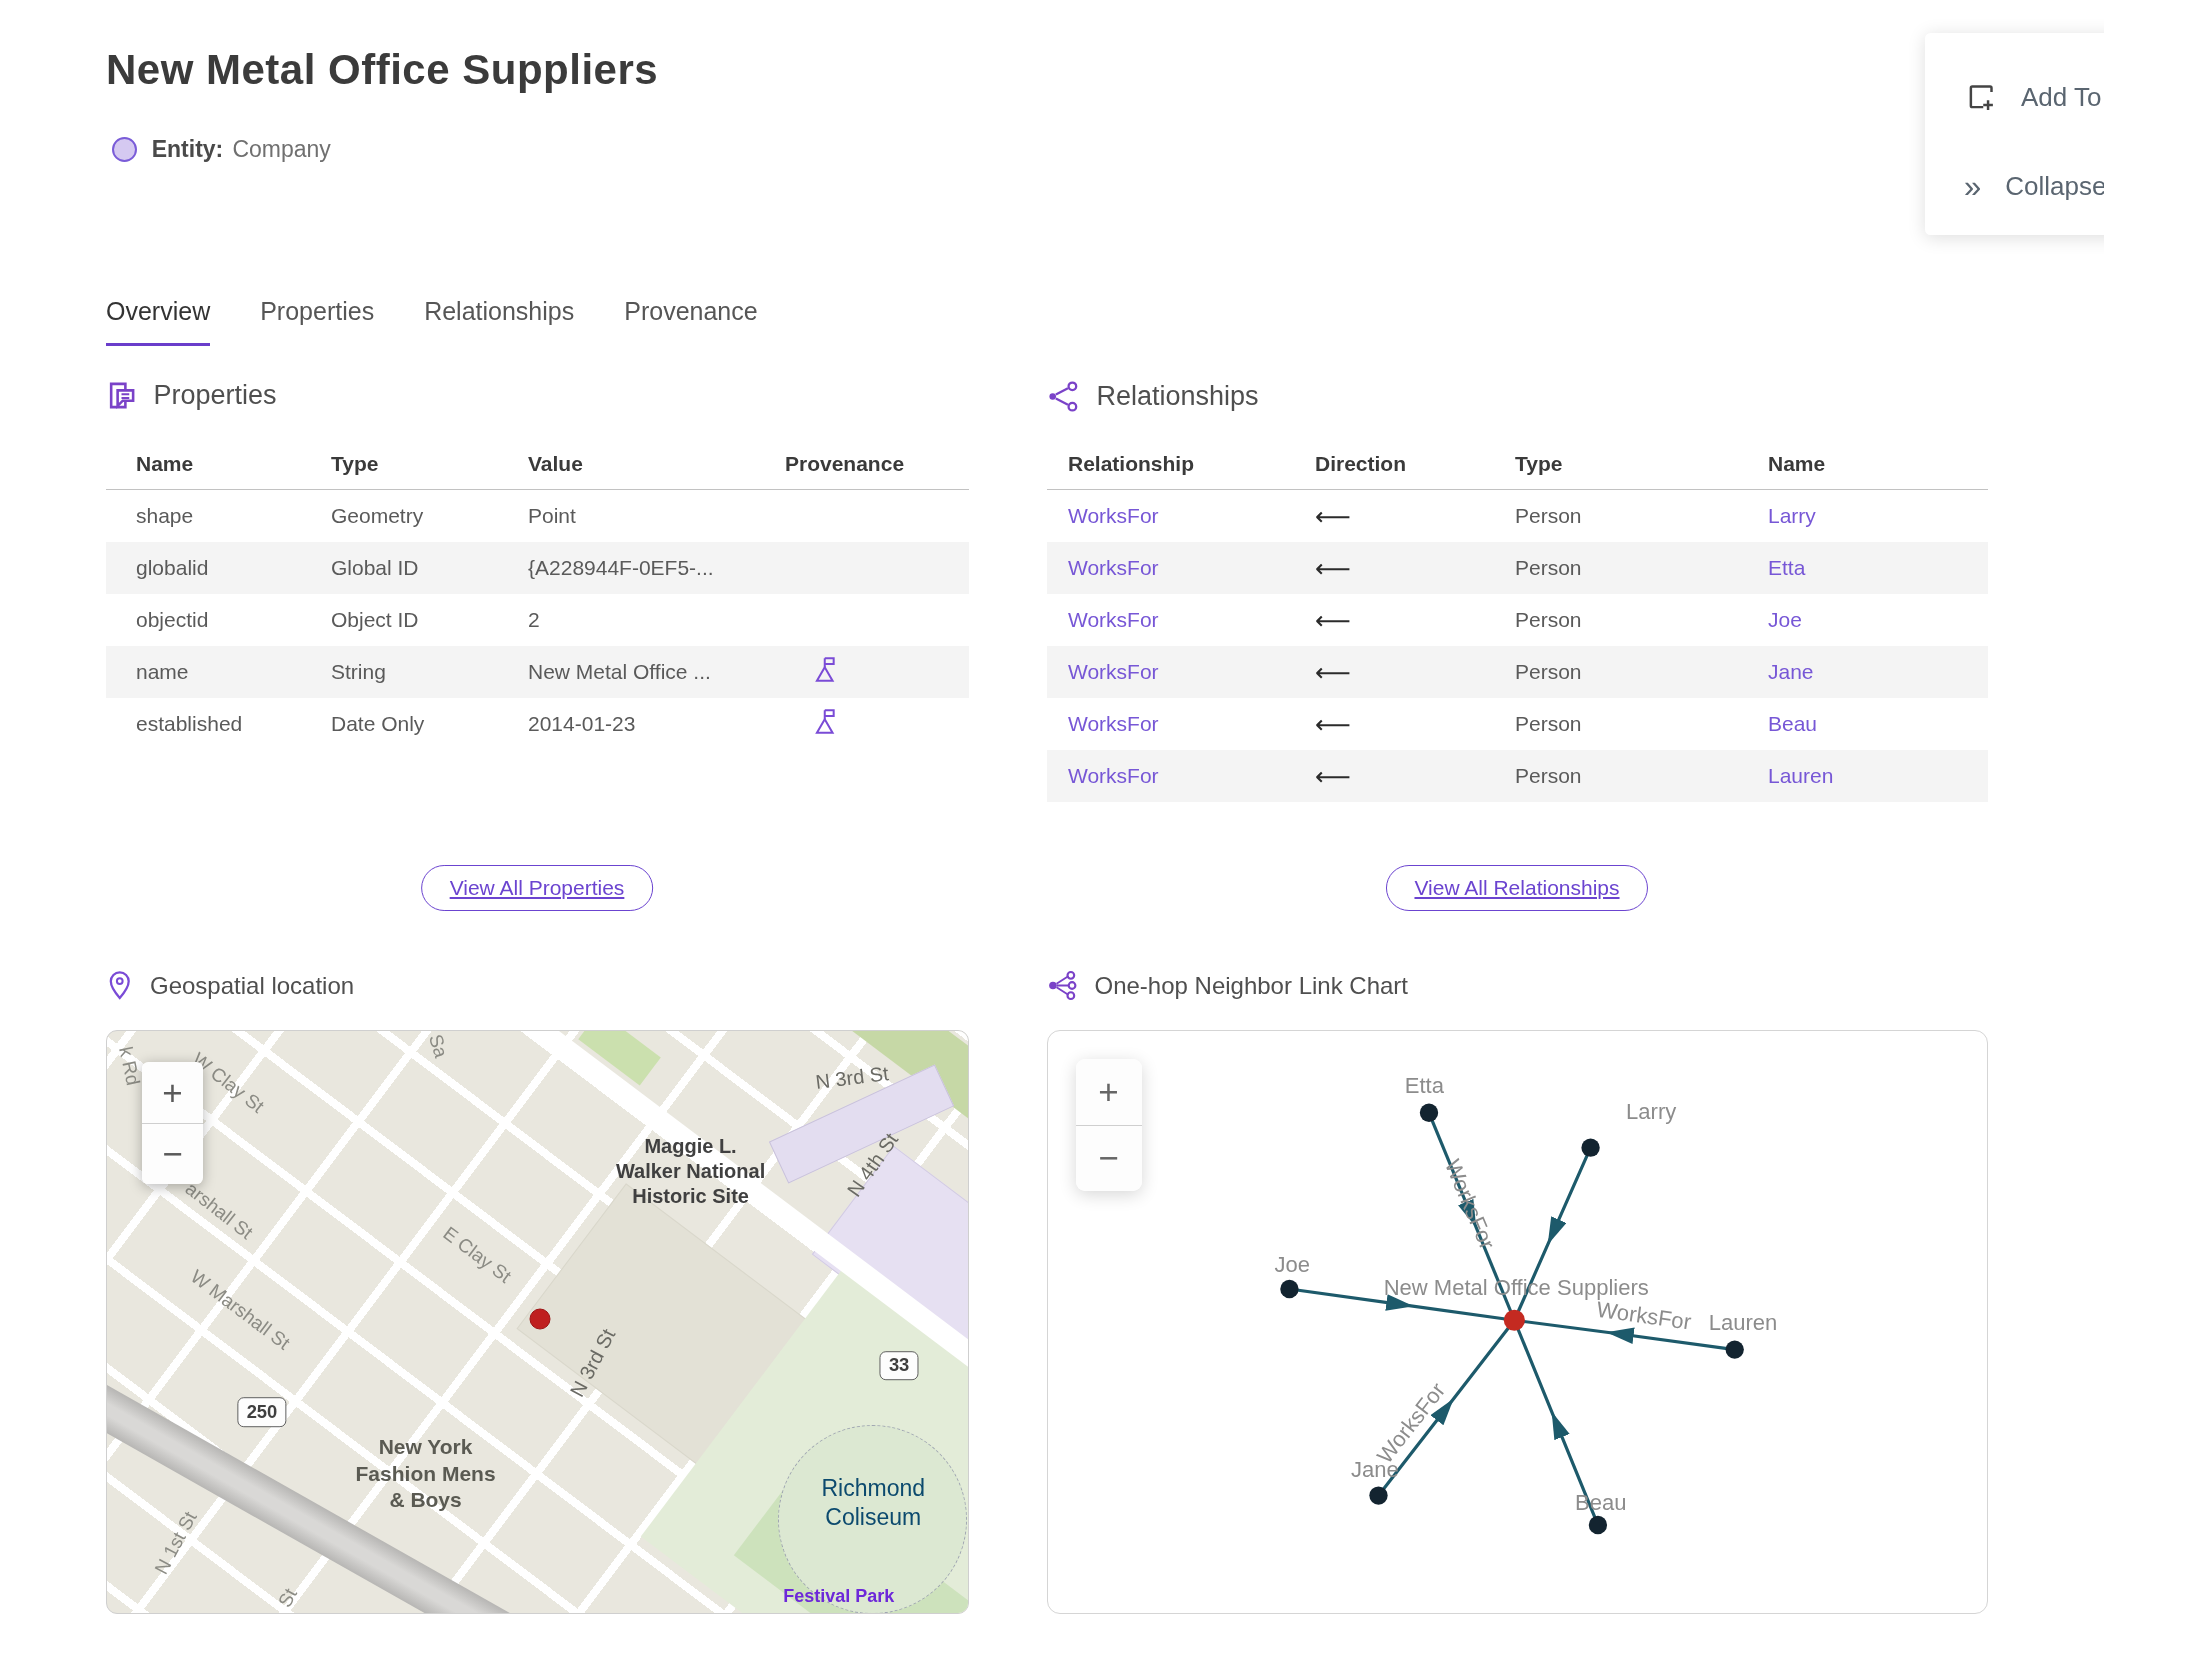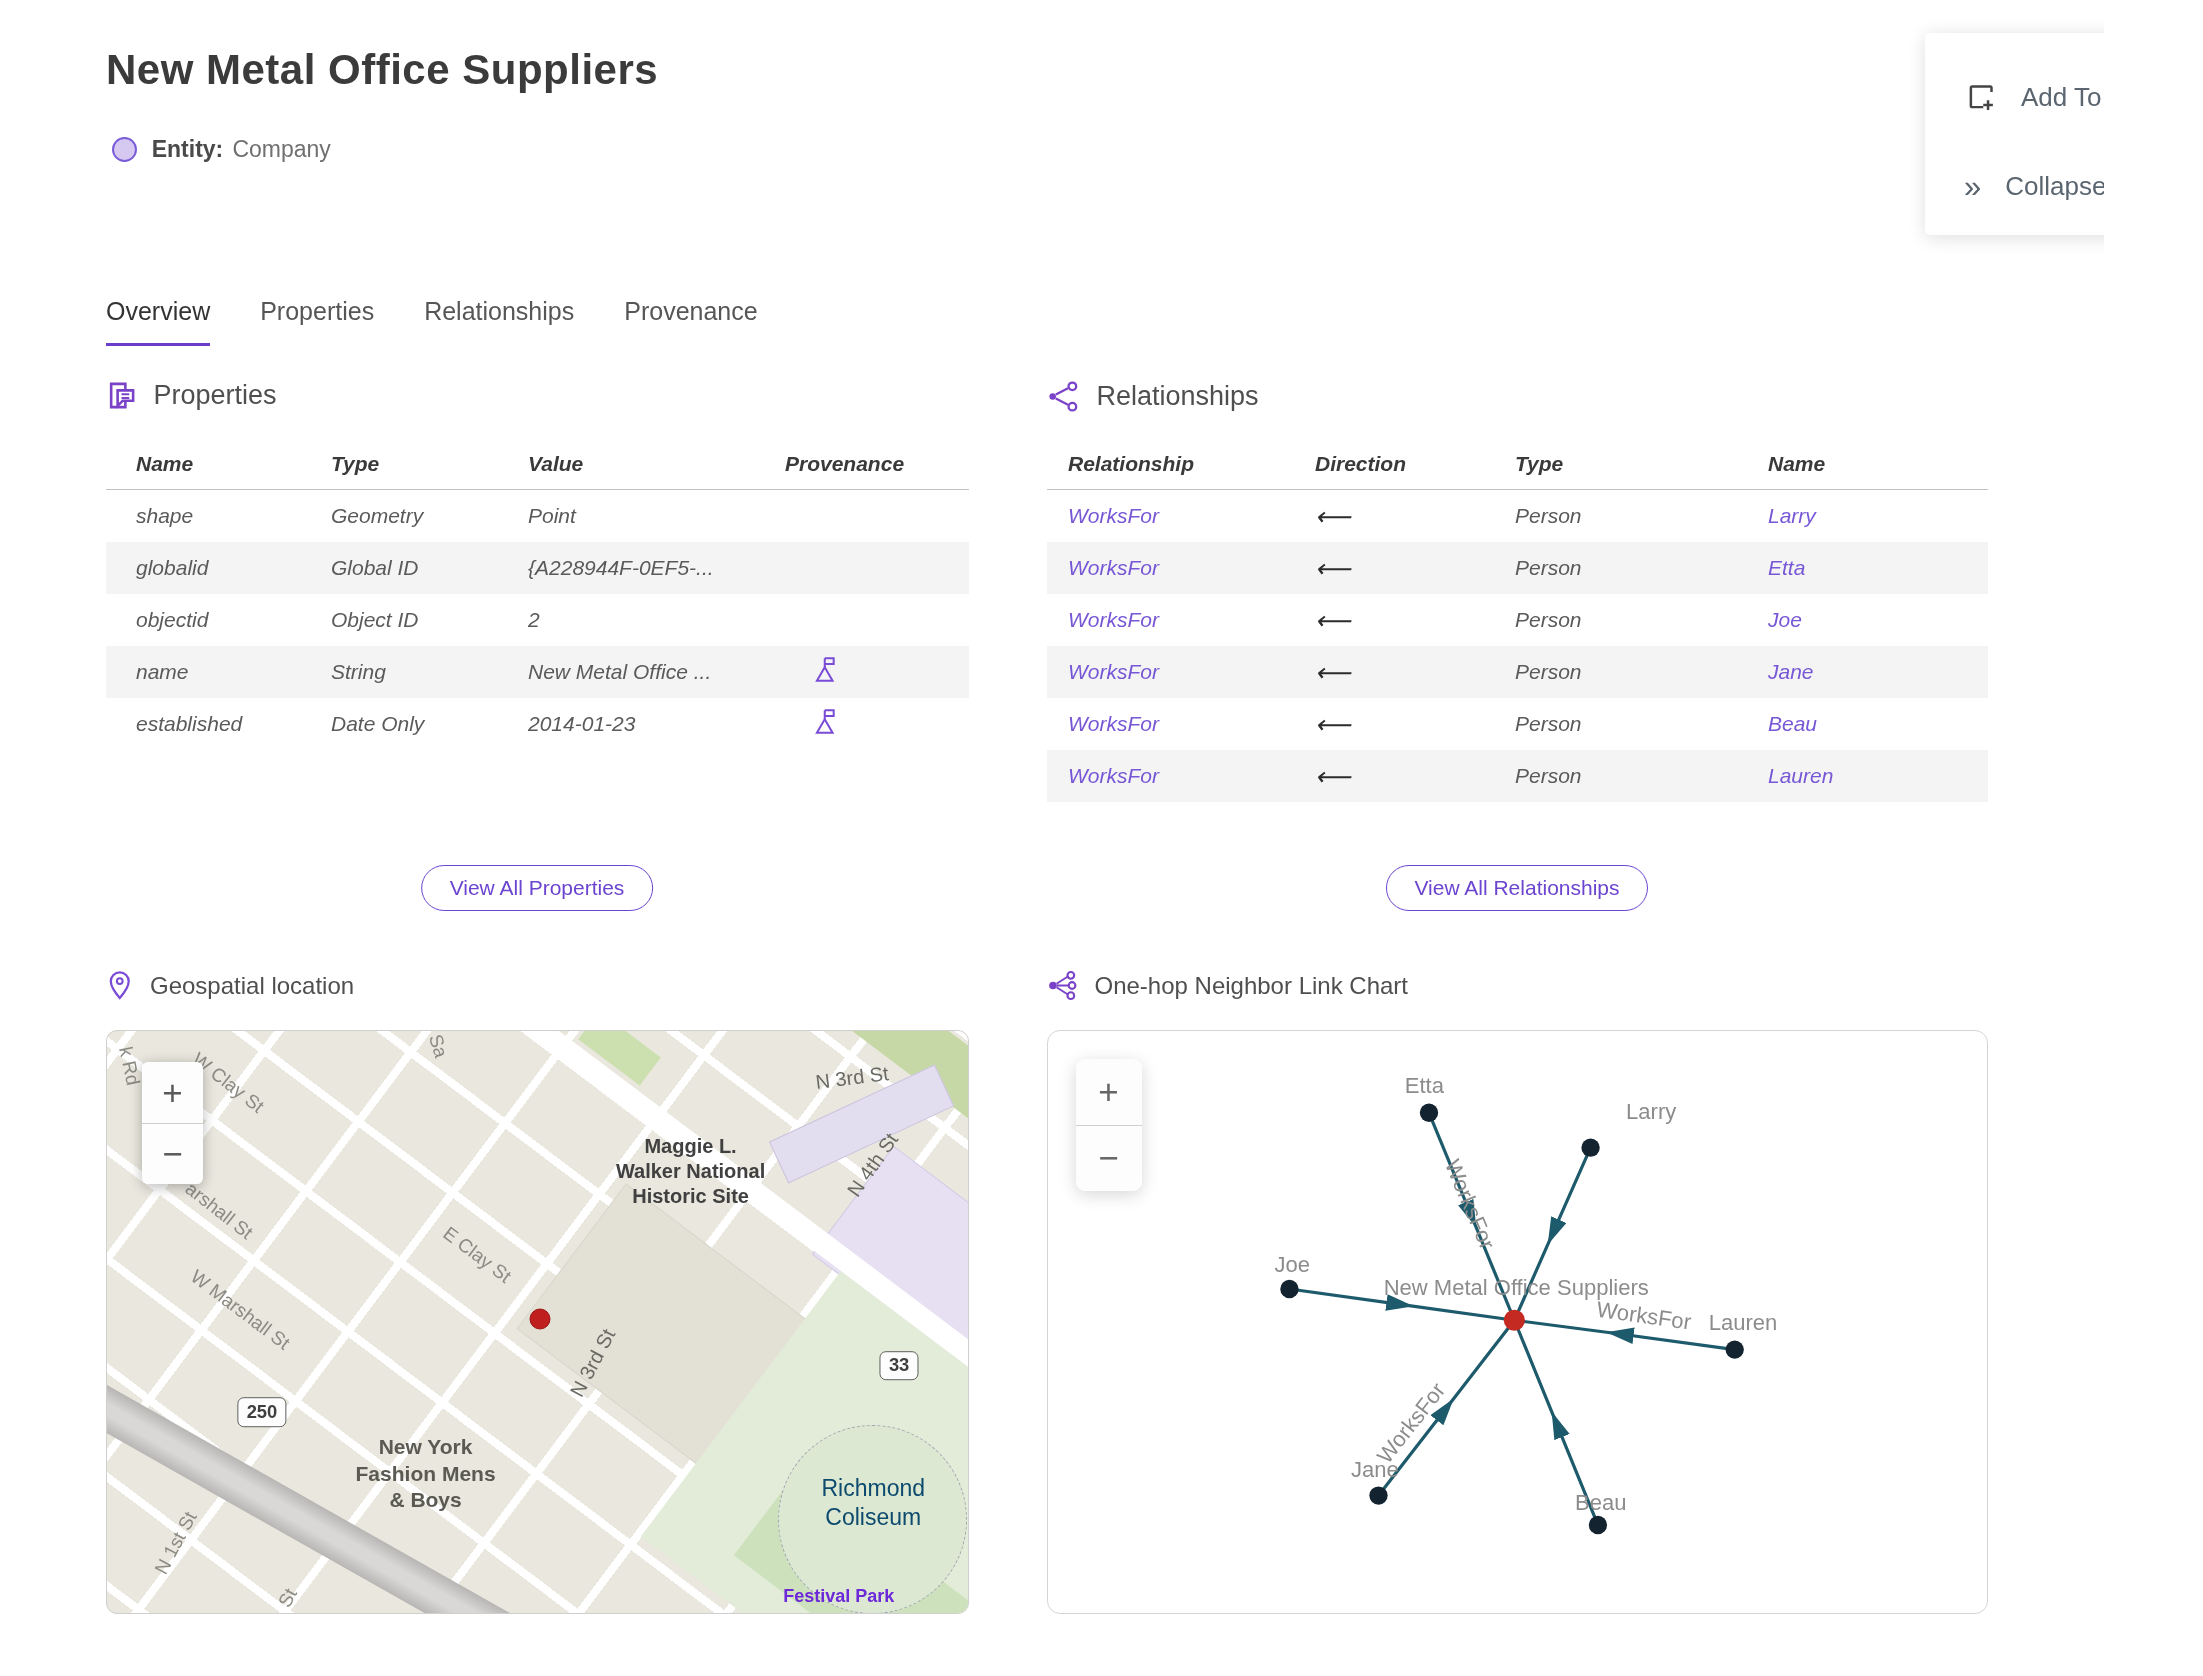--- a/index.html
+++ b/index.html
@@ -24,33 +24,33 @@
   
   .tabs { position:absolute; left:106px; top:271px; display:flex; gap:50px; }
   .tab { font-size:25px; color:#565656; padding-bottom:16.5px; border-bottom:3.7px solid transparent; cursor:pointer;margin-top:26px; }
   .tab.active { color:#333; border-bottom-color:#6a3dcb; }
 
   
   .sec-head { position:absolute; display:flex; align-items:center; gap:16.5px; font-size:27px; color:#4f4f4f; }
   .sec-head svg { display:block; }
 
   
-  .panel { position:absolute;font-style:italic; }
+  .panel { position:absolute; }
   .thead, .trow { display:grid; align-items:center; box-sizing:border-box; }
   .thead { height:51px; font-size:21px; font-weight:bold; color:#3a3a3a; border-bottom:0.9px solid #c2c2c2; }
   .trow { height:52px; font-size:21px; color:#5a5a5a; }
   .tbody .trow:nth-child(even) { background:#f4f4f4; }
   .props-grid { grid-template-columns:195px 197px 257px 1fr; padding-left:30px; }
   .rel-grid   { grid-template-columns:247px 200px 253px 1fr; padding-left:21px; }
   .plink { color:#7757d6; cursor:pointer; }
   .dir-arrow { font-size:25px; color:#2b2b2b; }
   .flag-cell { padding-left:26px; }
 
   .view-all { position:absolute; top:865px; transform:translateX(-50%); background:#fff; border:1.8px solid #6b44d0;
-              color:#6b44d0; border-radius:26px; font-size:21px; padding:10px 27.5px; font-family:inherit; cursor:pointer; }
+              color:#6b44d0; border-radius:26px; font-size:21px; padding:10px 27.5px; font-family:inherit; cursor:pointer;text-decoration:underline; }
 
   
   .map { position:absolute; left:106px; top:1030px; width:863px; height:584px; background:#e9e7de;
          border:0.9px solid #cfcfcf; border-radius:11px; overflow:hidden; box-sizing:border-box; }
   .map-rot { position:absolute; left:-35%; top:-45%; width:170%; height:190%; transform:rotate(37deg);
              background:
                repeating-linear-gradient(0deg, transparent 0 79px, #ffffff 79px 87px),
                repeating-linear-gradient(90deg, transparent 0 110px, #ffffff 110px 118px); }
   .patch { position:absolute; }
   .p-green1 { left:55%; top:0%; width:9%; height:6%; background:#cbe0ae; transform:rotate(37deg); }

